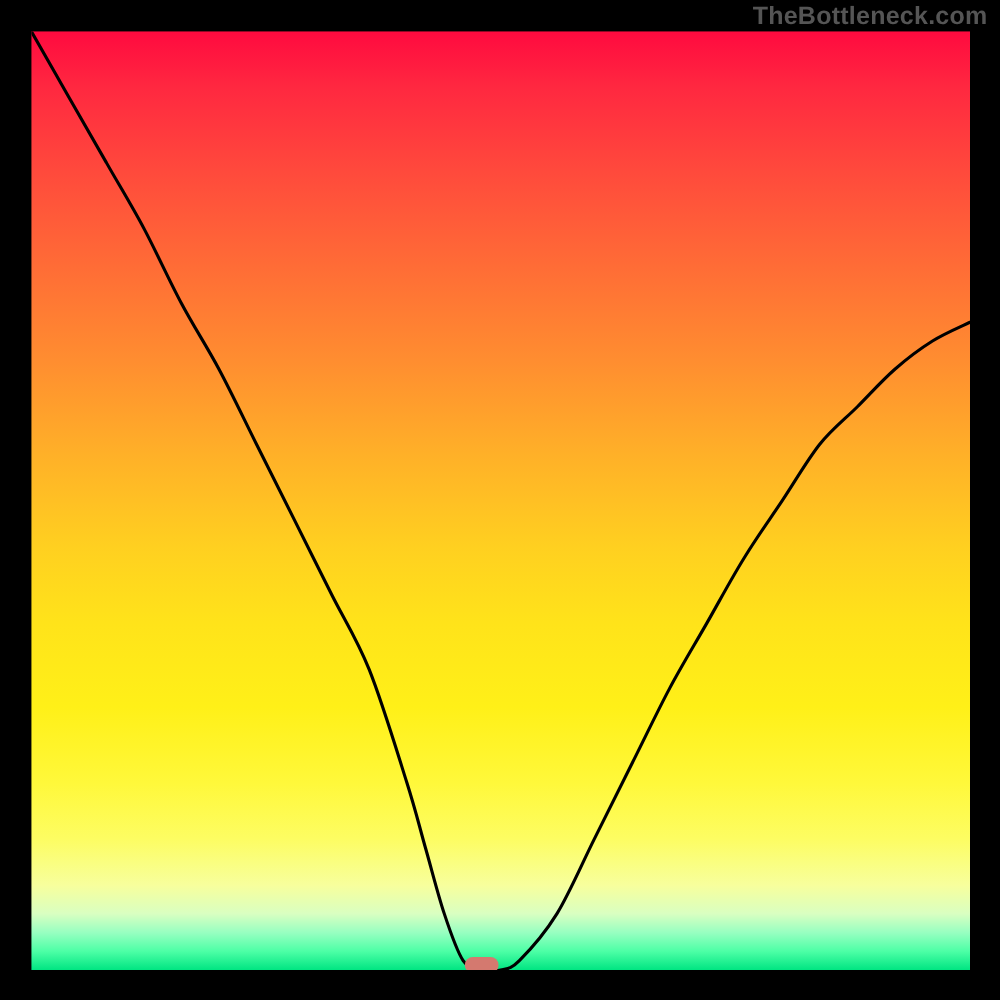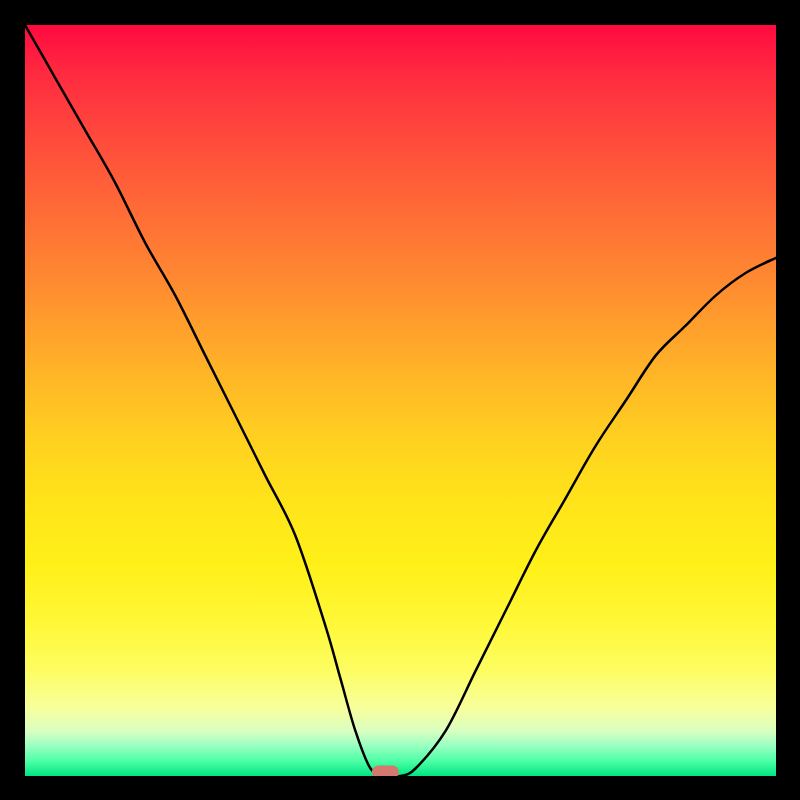--- a/index.html
+++ b/index.html
@@ -77,20 +77,21 @@
     border-radius: 7px;
     background: #d4796f;
     transform: translate(-50%, -50%);
   }
 </style>
 </head>
 <body>
 
 <div class="frame">
 
+  <div class="watermark">TheBottleneck.com</div>
 
   <div class="plot-area">
     <div class="gradient-bg"></div>
 
     <svg class="curve" viewBox="0 0 751 751" preserveAspectRatio="none">
       <path id="curve-path" d="M 0.0 0.0 C 5.0 8.8, 20.0 35.0, 30.0 52.6 C 40.1 70.1, 50.1 87.6, 60.1 105.1 C 70.1 122.7, 80.1 138.9, 90.1 157.7 C 100.1 176.5, 110.1 199.0, 120.2 217.8 C 130.2 236.6, 140.2 251.6, 150.2 270.4 C 160.2 289.1, 170.2 310.4, 180.2 330.4 C 190.3 350.5, 200.3 370.5, 210.3 390.5 C 220.3 410.5, 230.3 430.6, 240.3 450.6 C 250.3 470.6, 260.3 485.6, 270.4 510.7 C 280.4 535.7, 292.9 577.0, 300.4 600.8 C 307.9 624.6, 310.4 635.8, 315.4 653.4 C 320.4 670.9, 325.4 690.9, 330.4 705.9 C 335.4 721.0, 340.5 736.0, 345.5 743.5 C 350.5 751.0, 355.5 749.7, 360.5 751.0 C 365.5 752.3, 370.5 752.3, 375.5 751.0 C 380.5 749.7, 383.0 751.0, 390.5 743.5 C 398.0 736.0, 410.5 722.2, 420.6 705.9 C 430.6 689.7, 440.6 665.9, 450.6 645.9 C 460.6 625.8, 470.6 605.8, 480.6 585.8 C 490.7 565.8, 500.7 544.5, 510.7 525.7 C 520.7 506.9, 530.7 490.7, 540.7 473.1 C 550.7 455.6, 560.7 436.8, 570.8 420.6 C 580.8 404.3, 590.8 390.5, 600.8 375.5 C 610.8 360.5, 620.8 343.0, 630.8 330.4 C 640.9 317.9, 650.9 310.4, 660.9 300.4 C 670.9 290.4, 680.9 279.1, 690.9 270.4 C 700.9 261.6, 710.9 254.1, 721.0 247.8 C 731.0 241.6, 746.0 235.3, 751.0 232.8"></path>
     </svg>
 
     <div id="marker" class="marker" style="left: 360.48px; top: 747.245px; width: 26.285px;"></div>
   </div>

